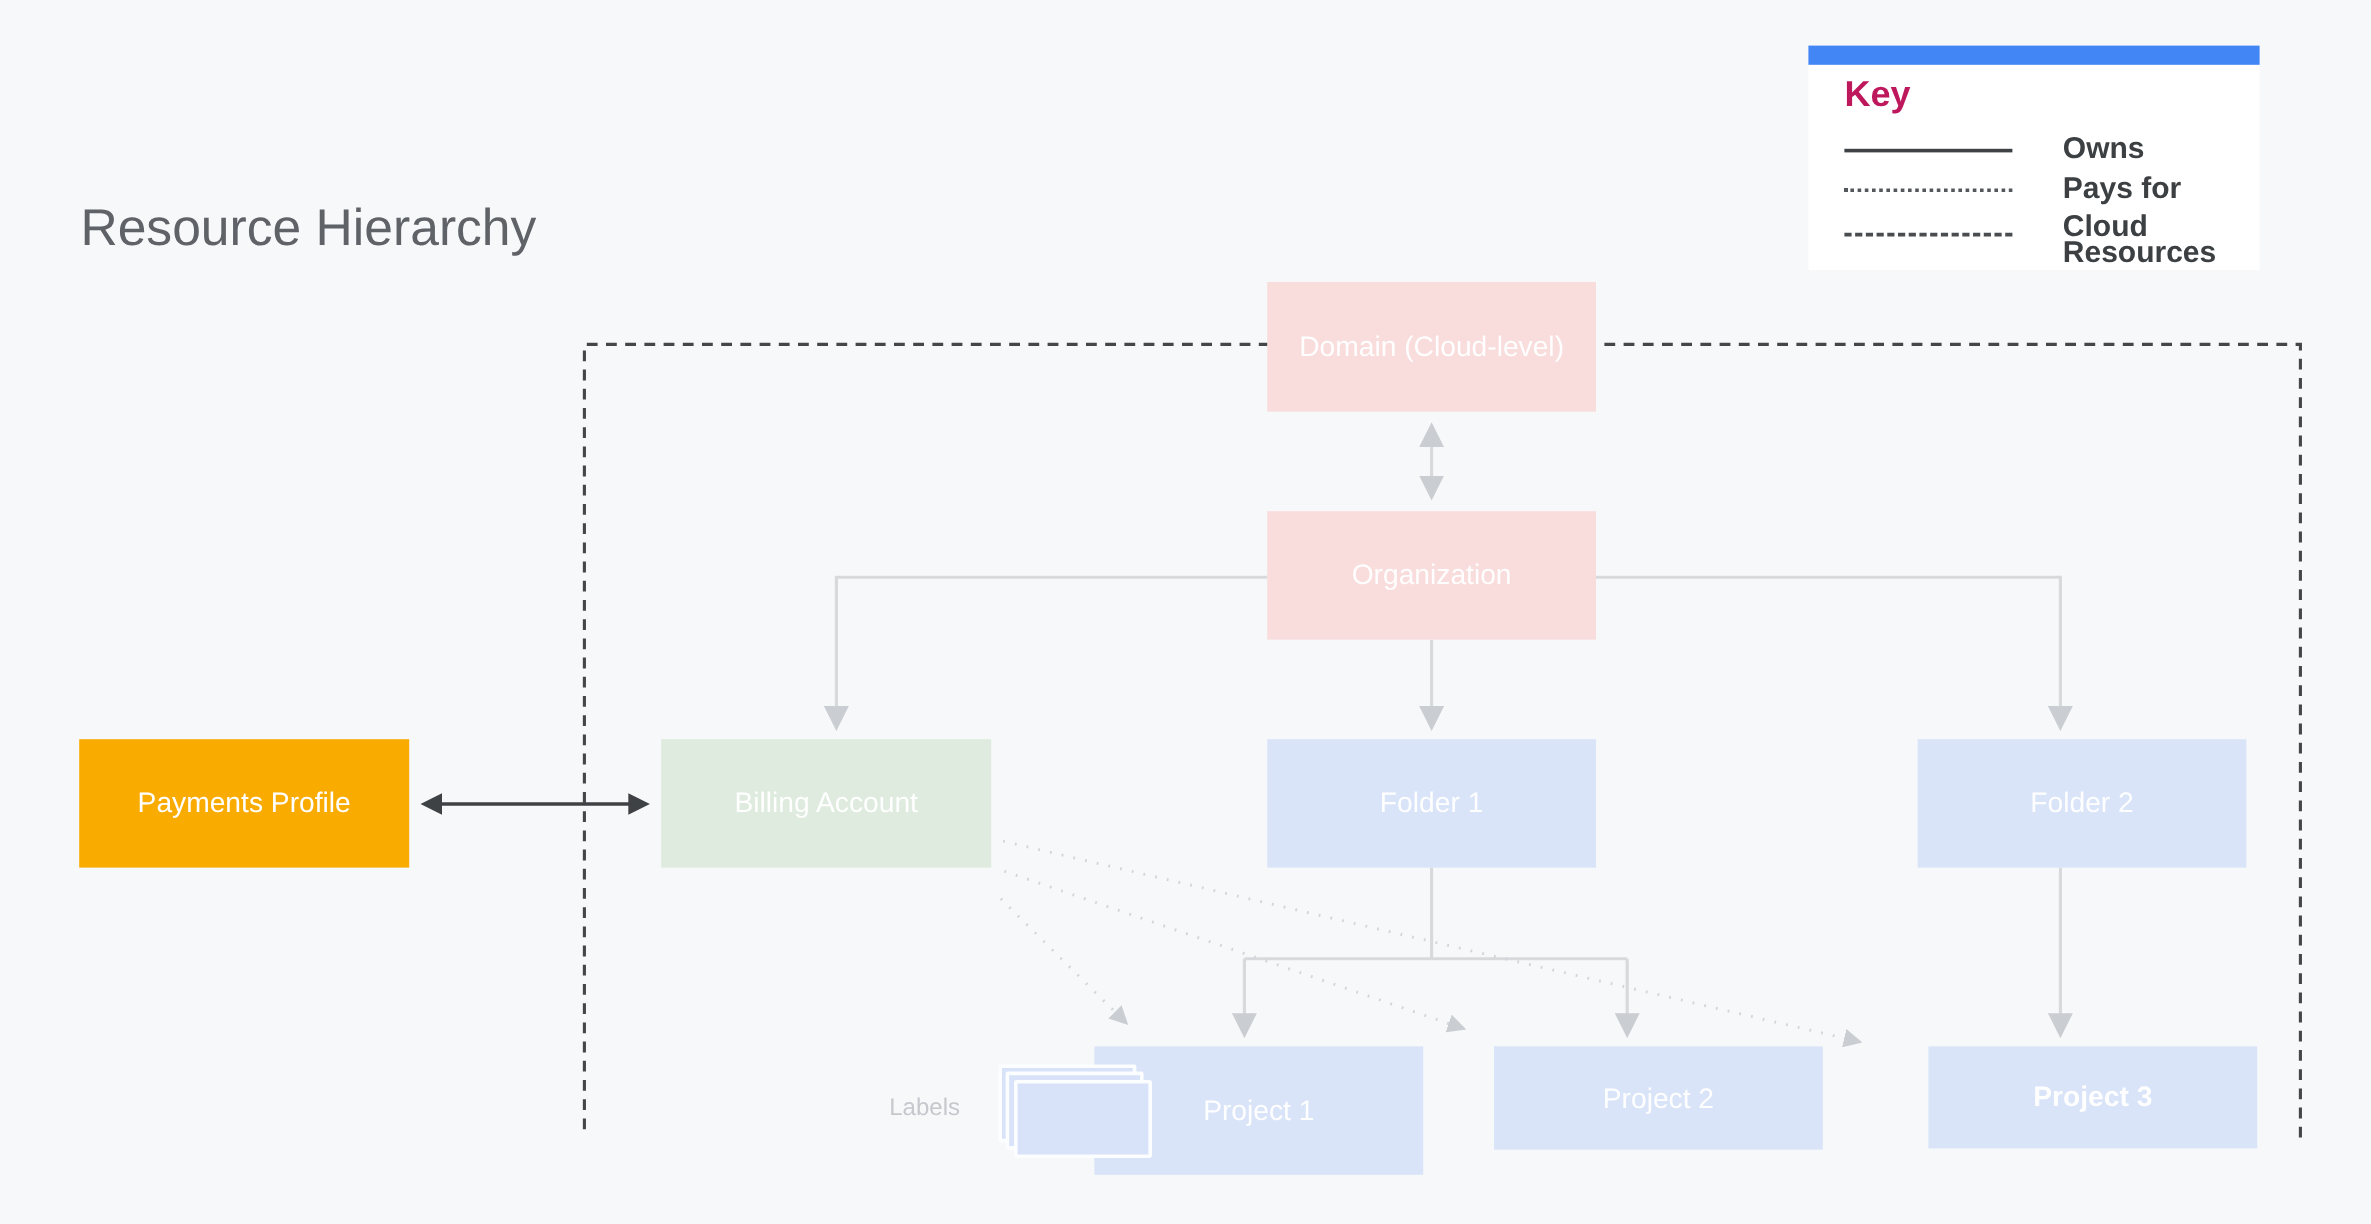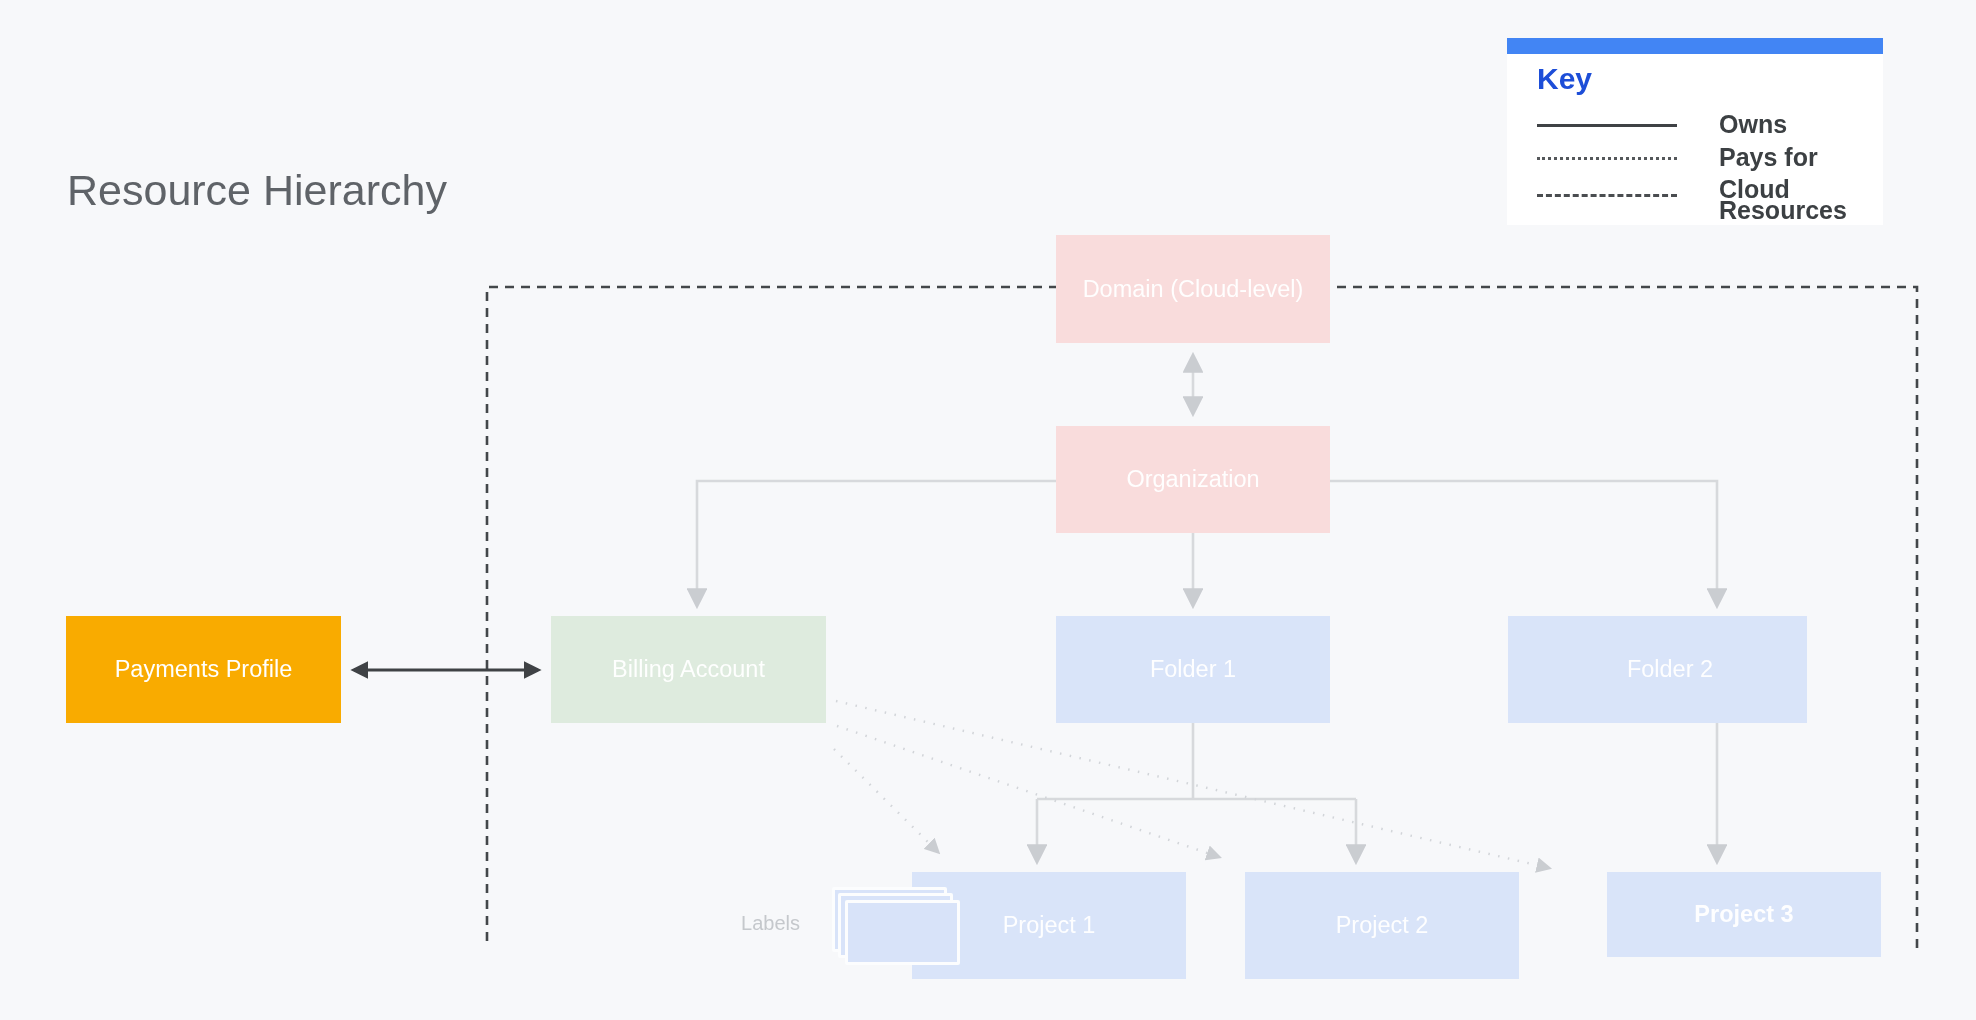--- a/index.html
+++ b/index.html
@@ -18,29 +18,29 @@
   .node.pink {background:#F9DCDC;}
   .node.green{background:#DEEBDE;}
   .node.blue {background:#D9E4F9;}
   .node.amber{background:#F9AB00;color:#FFFFFF;font-weight:normal;}
 
   #n-domain   {left:1056px;top:235px;width:274px;height:108px;}
   #n-org      {left:1056px;top:426px;width:274px;height:107px;}
   #n-payments {left:66px;  top:616px;width:275px;height:107px;}
   #n-billing  {left:551px; top:616px;width:275px;height:107px;}
   #n-folder1  {left:1056px;top:616px;width:274px;height:107px;}
-  #n-folder2  {left:1508px;top:616px;width:274px;height:107px;padding-left:25px;}
+  #n-folder2  {left:1598px;top:616px;width:274px;height:107px;}
   #n-project1 {left:912px; top:872px;width:274px;height:107px;}
-  #n-project2 {left:1245px;top:872px;width:274px;height:107px;justify-content:center;}
+  #n-project2 {left:1245px;top:872px;width:274px;height:86px;justify-content:center;}
   #n-project3 {left:1607px;top:872px;width:274px;height:85px;font-weight:bold;}
 
   
   .legend{position:absolute;left:1507px;top:38px;width:376px;height:187px;background:#FFFFFF;z-index:3;}
   .legend .topbar{position:absolute;left:0;top:0;width:100%;height:16px;background:#4285F4;}
-  .legend .key{position:absolute;left:30px;top:24px;font-size:30px;font-weight:bold;color:#1d4ed8;}
+  .legend .key{position:absolute;left:30px;top:24px;font-size:30px;font-weight:bold;color:#be185d;}
   .lg-sample{position:absolute;left:30px;width:140px;height:0;}
   .lg-sample.solid {top:86px;border-top:3.5px solid #3F4245;}
   .lg-sample.dotted{top:119px;border-top:3.5px dotted #55585B;}
   .lg-sample.dashed{top:156px;border-top:3.5px dashed #4A4D50;}
   .lg-label{position:absolute;left:212px;font-size:25px;font-weight:bold;color:#3C4043;line-height:21px;}
   .lg-label.l0{top:76px;}
   .lg-label.l1{top:109px;}
   .lg-label.l2{top:141px;width:130px;}
 
   

